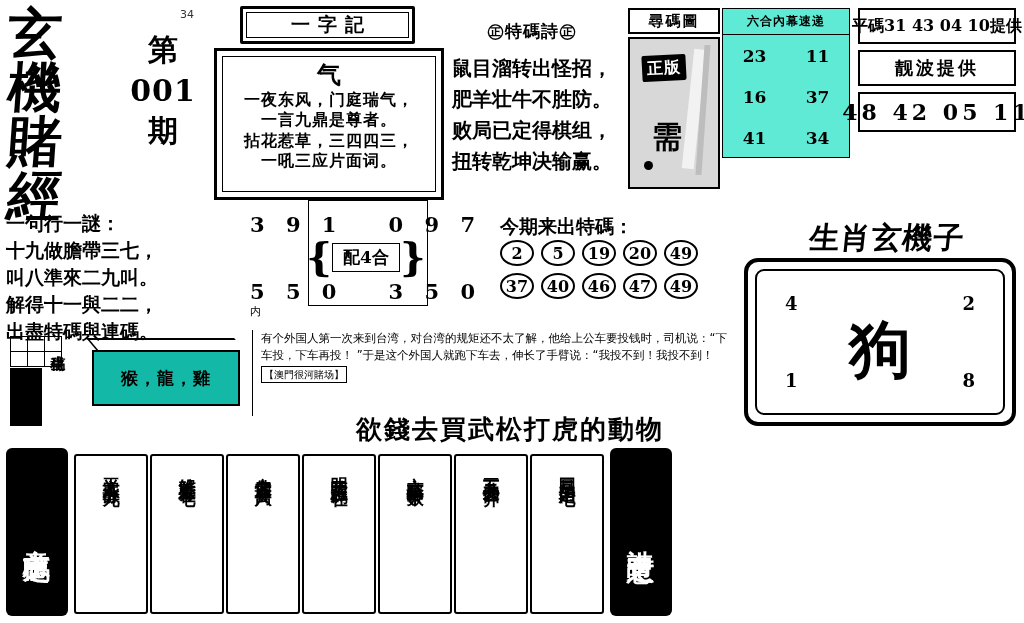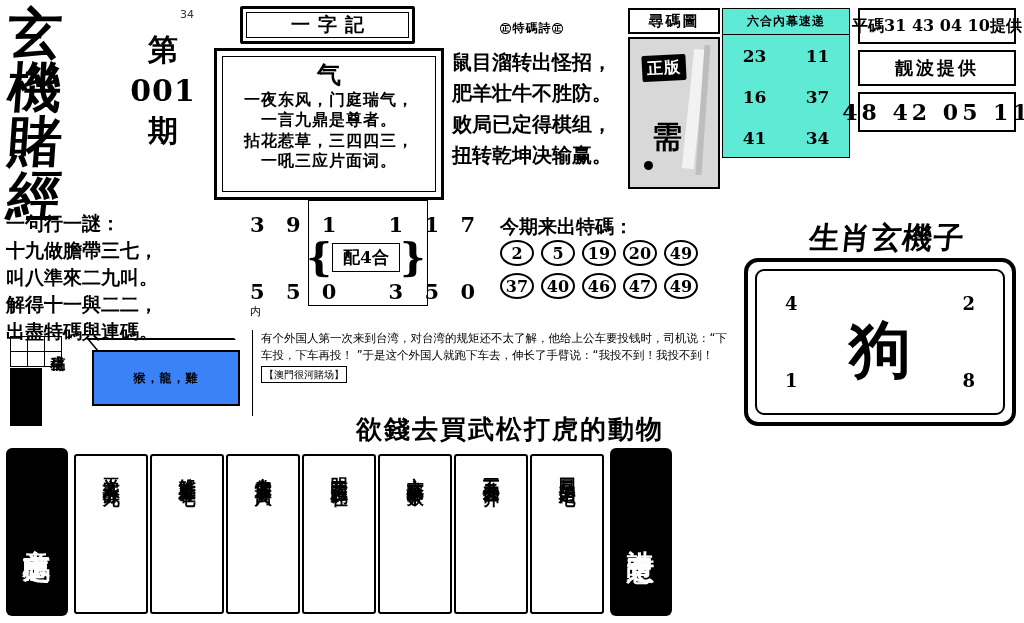--- a/index.html
+++ b/index.html
@@ -82,21 +82,21 @@
     line-height: 1.28;
     letter-spacing: 1px;
     white-space: nowrap;
     text-align: center;
   }
 
   
   .tms { left: 452px; top: 20px; width: 160px; }
   .tms-head {
     text-align: center; font-family: "DejaVu Serif", serif;
-    font-weight: bold; font-size: 12px; letter-spacing: 1px;
+    font-weight: bold; font-size: 17px; letter-spacing: 1px;
     margin-bottom: 10px;
   }
   .tms-line {
     font-family: "DejaVu Serif", serif;
     font-weight: bold; font-size: 20px; line-height: 1.55;
     letter-spacing: 0px; white-space: nowrap;
   }
 
   
   .xmt { left: 628px; top: 8px; width: 92px; height: 185px; }
@@ -244,22 +244,22 @@
     left: 44px; top: 344px; width: 22px;
     font-family:"DejaVu Serif", serif; font-weight:bold; font-size: 15px;
     line-height: 1.15; text-align:center;
   }
 
   
   .hlj {
     left: 92px; top: 350px; width: 148px; height: 56px;
     border: 2px solid #000;
     display:flex; align-items:center; justify-content:center;
-    font-family:"DejaVu Serif", serif; font-weight:bold; font-size: 12px;
-    letter-spacing: 1px; background:#3b82f6;
+    font-family:"DejaVu Serif", serif; font-weight:bold; font-size: 17px;
+    letter-spacing: 1px; background:#14b8a6;
   }
   .hlj-tail {
     left: 92px; top: 338px; width: 148px; height: 14px;
     border-left: 2px solid #000; border-top: 2px solid #000;
     transform: skewX(40deg);
   }
 
   
   .story {
     left: 252px; top: 330px; width: 480px; height: 86px;
@@ -403,21 +403,21 @@
     <div>十九做膽帶三七，</div>
     <div>叫八準來二九叫。</div>
     <div>解得十一與二二，</div>
     <div>出盡特碼與連碼。</div>
   </div>
 
   <div class="abs pbox">
     <div class="pbox-rect"></div>
     <div class="pbox-top">
       <span>3 9 1</span>
-      <span>1 1 7</span>
+      <span>0 9 7</span>
     </div>
     <div class="pbox-mid">
       <span class="brace">{</span>
       <span class="lbl">配4合</span>
       <span class="brace">}</span>
     </div>
     <div class="pbox-bot">
       <span>5 5 0</span>
       <span>3 5 0</span>
     </div>

